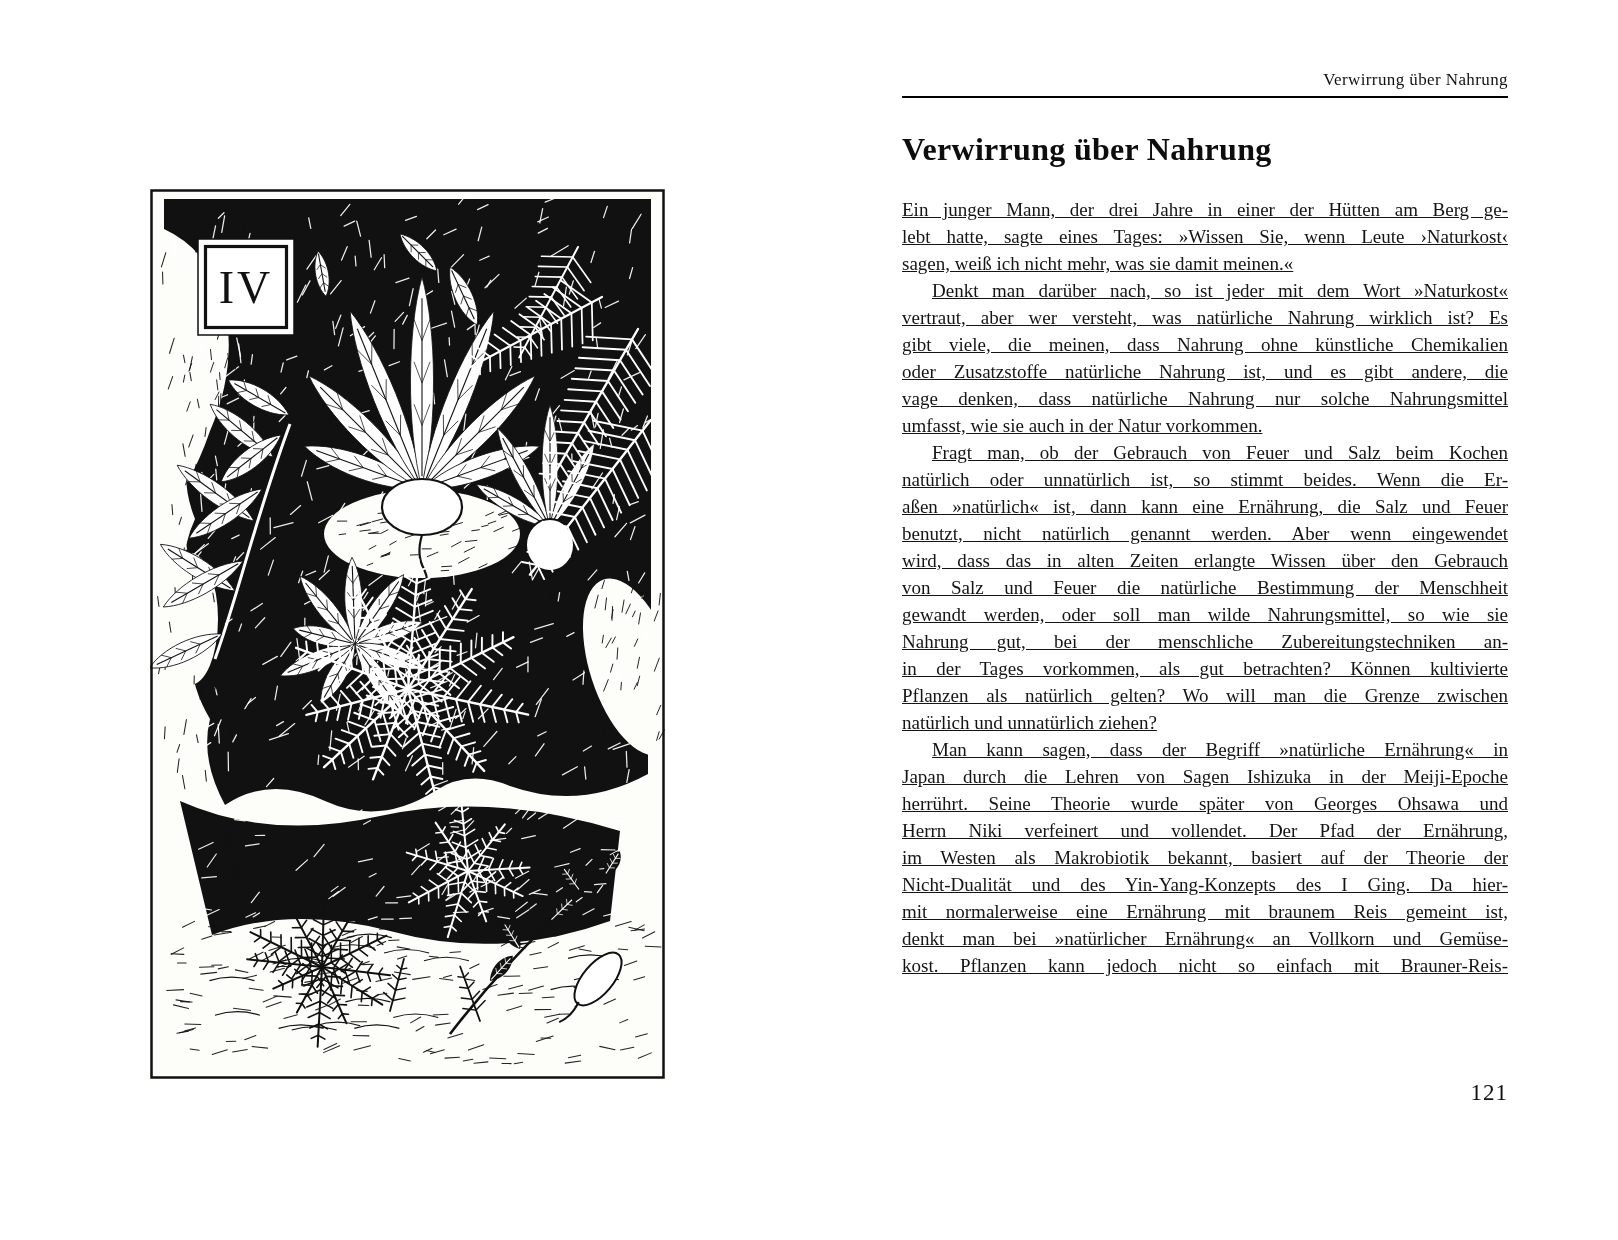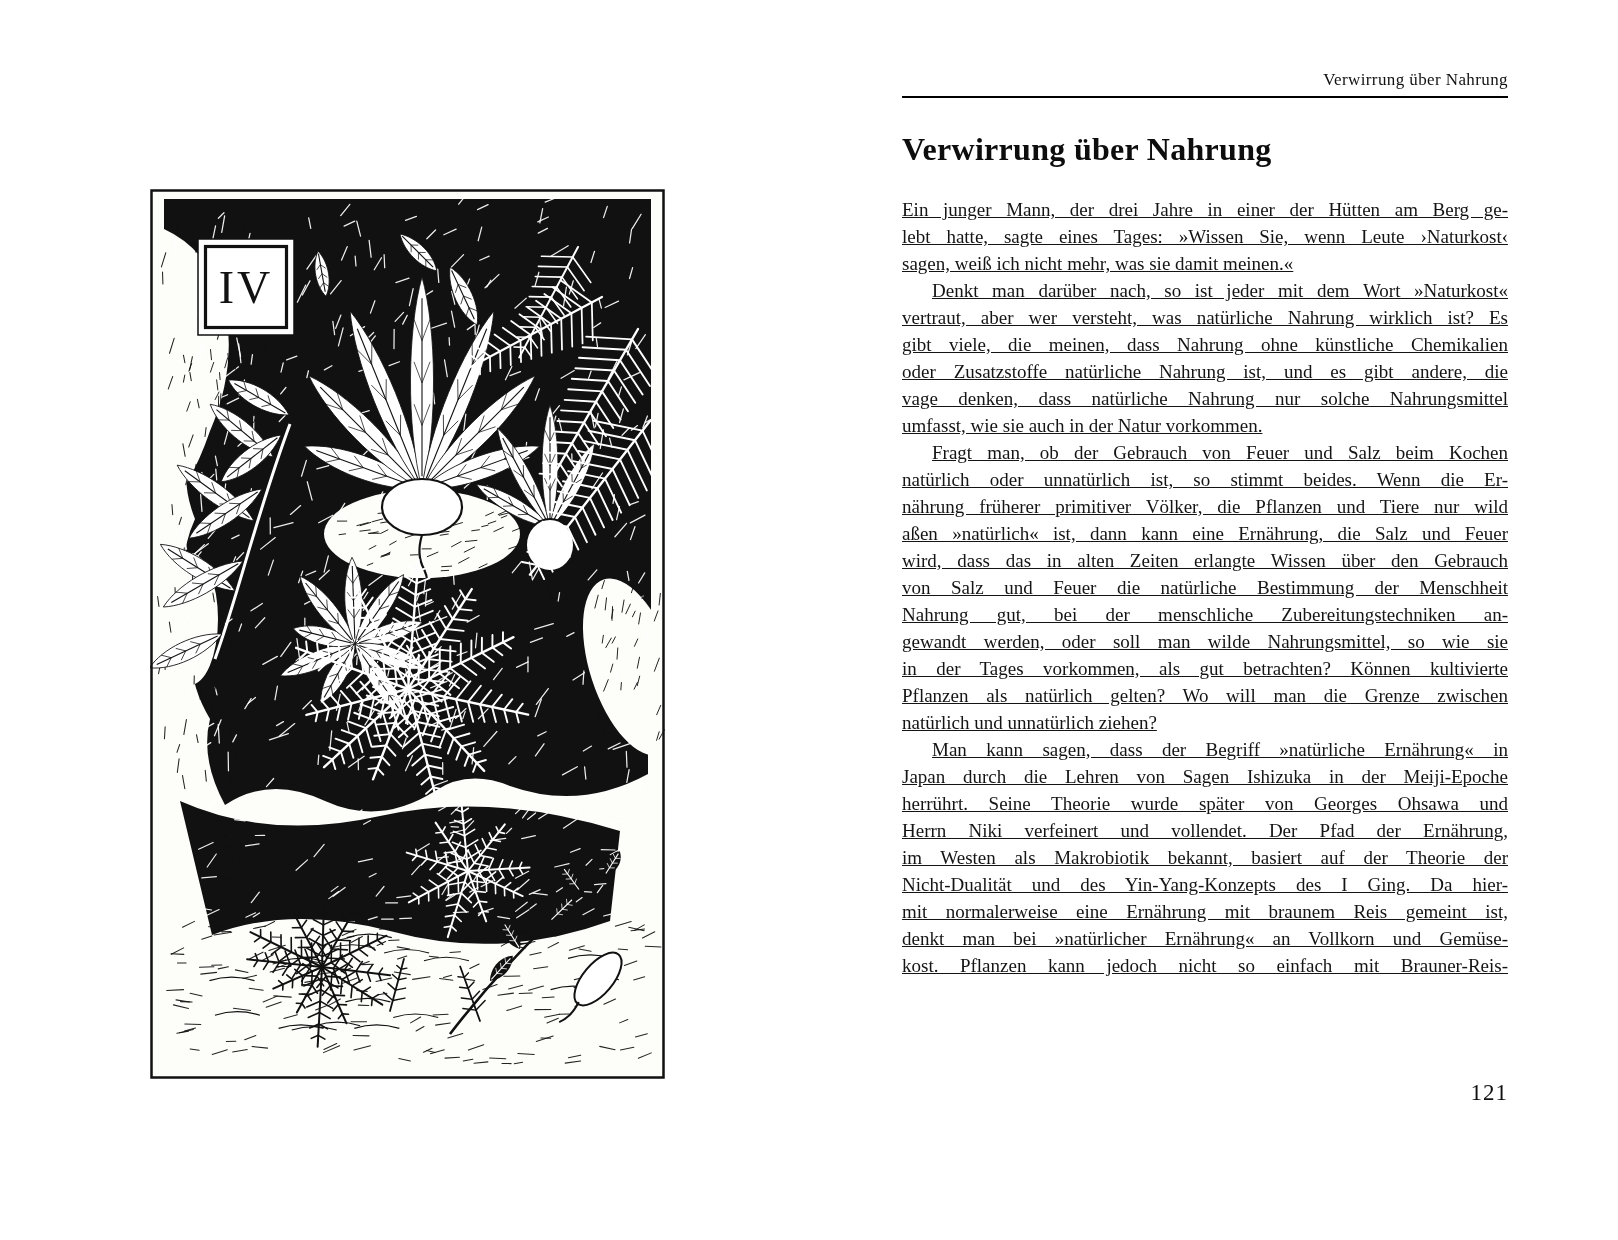--- a/index.html
+++ b/index.html
@@ -1737,26 +1737,26 @@
         <div class="bl">lebt hatte, sagte eines Tages: »Wissen Sie, wenn Leute ›Naturkost‹</div>
         <div class="bl last">sagen, weiß ich nicht mehr, was sie damit meinen.«</div>
         <div class="bl ind">Denkt man darüber nach, so ist jeder mit dem Wort »Naturkost«</div>
         <div class="bl">vertraut, aber wer versteht, was natürliche Nahrung wirklich ist? Es</div>
         <div class="bl">gibt viele, die meinen, dass Nahrung ohne künstliche Chemikalien</div>
         <div class="bl">oder Zusatzstoffe natürliche Nahrung ist, und es gibt andere, die</div>
         <div class="bl">vage denken, dass natürliche Nahrung nur solche Nahrungsmittel</div>
         <div class="bl last">umfasst, wie sie auch in der Natur vorkommen.</div>
         <div class="bl ind">Fragt man, ob der Gebrauch von Feuer und Salz beim Kochen</div>
         <div class="bl">natürlich oder unnatürlich ist, so stimmt beides. Wenn die Er-</div>
-        <div class="bl">nährung früherer primitiver Völker, die Pflanzen und Tiere nur wild</div>
         <div class="bl">aßen »natürlich« ist, dann kann eine Ernährung, die Salz und Feuer</div>
+        <div class="bl">benutzt, nicht natürlich genannt werden. Aber wenn eingewendet</div>
         <div class="bl">wird, dass das in alten Zeiten erlangte Wissen über den Gebrauch</div>
         <div class="bl">von Salz und Feuer die natürliche Bestimmung der Menschheit</div>
+        <div class="bl">gewandt werden, oder soll man wilde Nahrungsmittel, so wie sie</div>
         <div class="bl">Nahrung gut, bei der menschliche Zubereitungstechniken an-</div>
-        <div class="bl">gewandt werden, oder soll man wilde Nahrungsmittel, so wie sie</div>
         <div class="bl">in der Tages vorkommen, als gut betrachten? Können kultivierte</div>
         <div class="bl">Pflanzen als natürlich gelten? Wo will man die Grenze zwischen</div>
         <div class="bl last">natürlich und unnatürlich ziehen?</div>
         <div class="bl ind">Man kann sagen, dass der Begriff »natürliche Ernährung« in</div>
         <div class="bl">Japan durch die Lehren von Sagen Ishizuka in der Meiji-Epoche</div>
         <div class="bl">herrührt. Seine Theorie wurde später von Georges Ohsawa und</div>
         <div class="bl">Herrn Niki verfeinert und vollendet. Der Pfad der Ernährung,</div>
         <div class="bl">im Westen als Makrobiotik bekannt, basiert auf der Theorie der</div>
         <div class="bl">Nicht-Dualität und des Yin-Yang-Konzepts des I Ging. Da hier-</div>
         <div class="bl">mit normalerweise eine Ernährung mit braunem Reis gemeint ist,</div>

